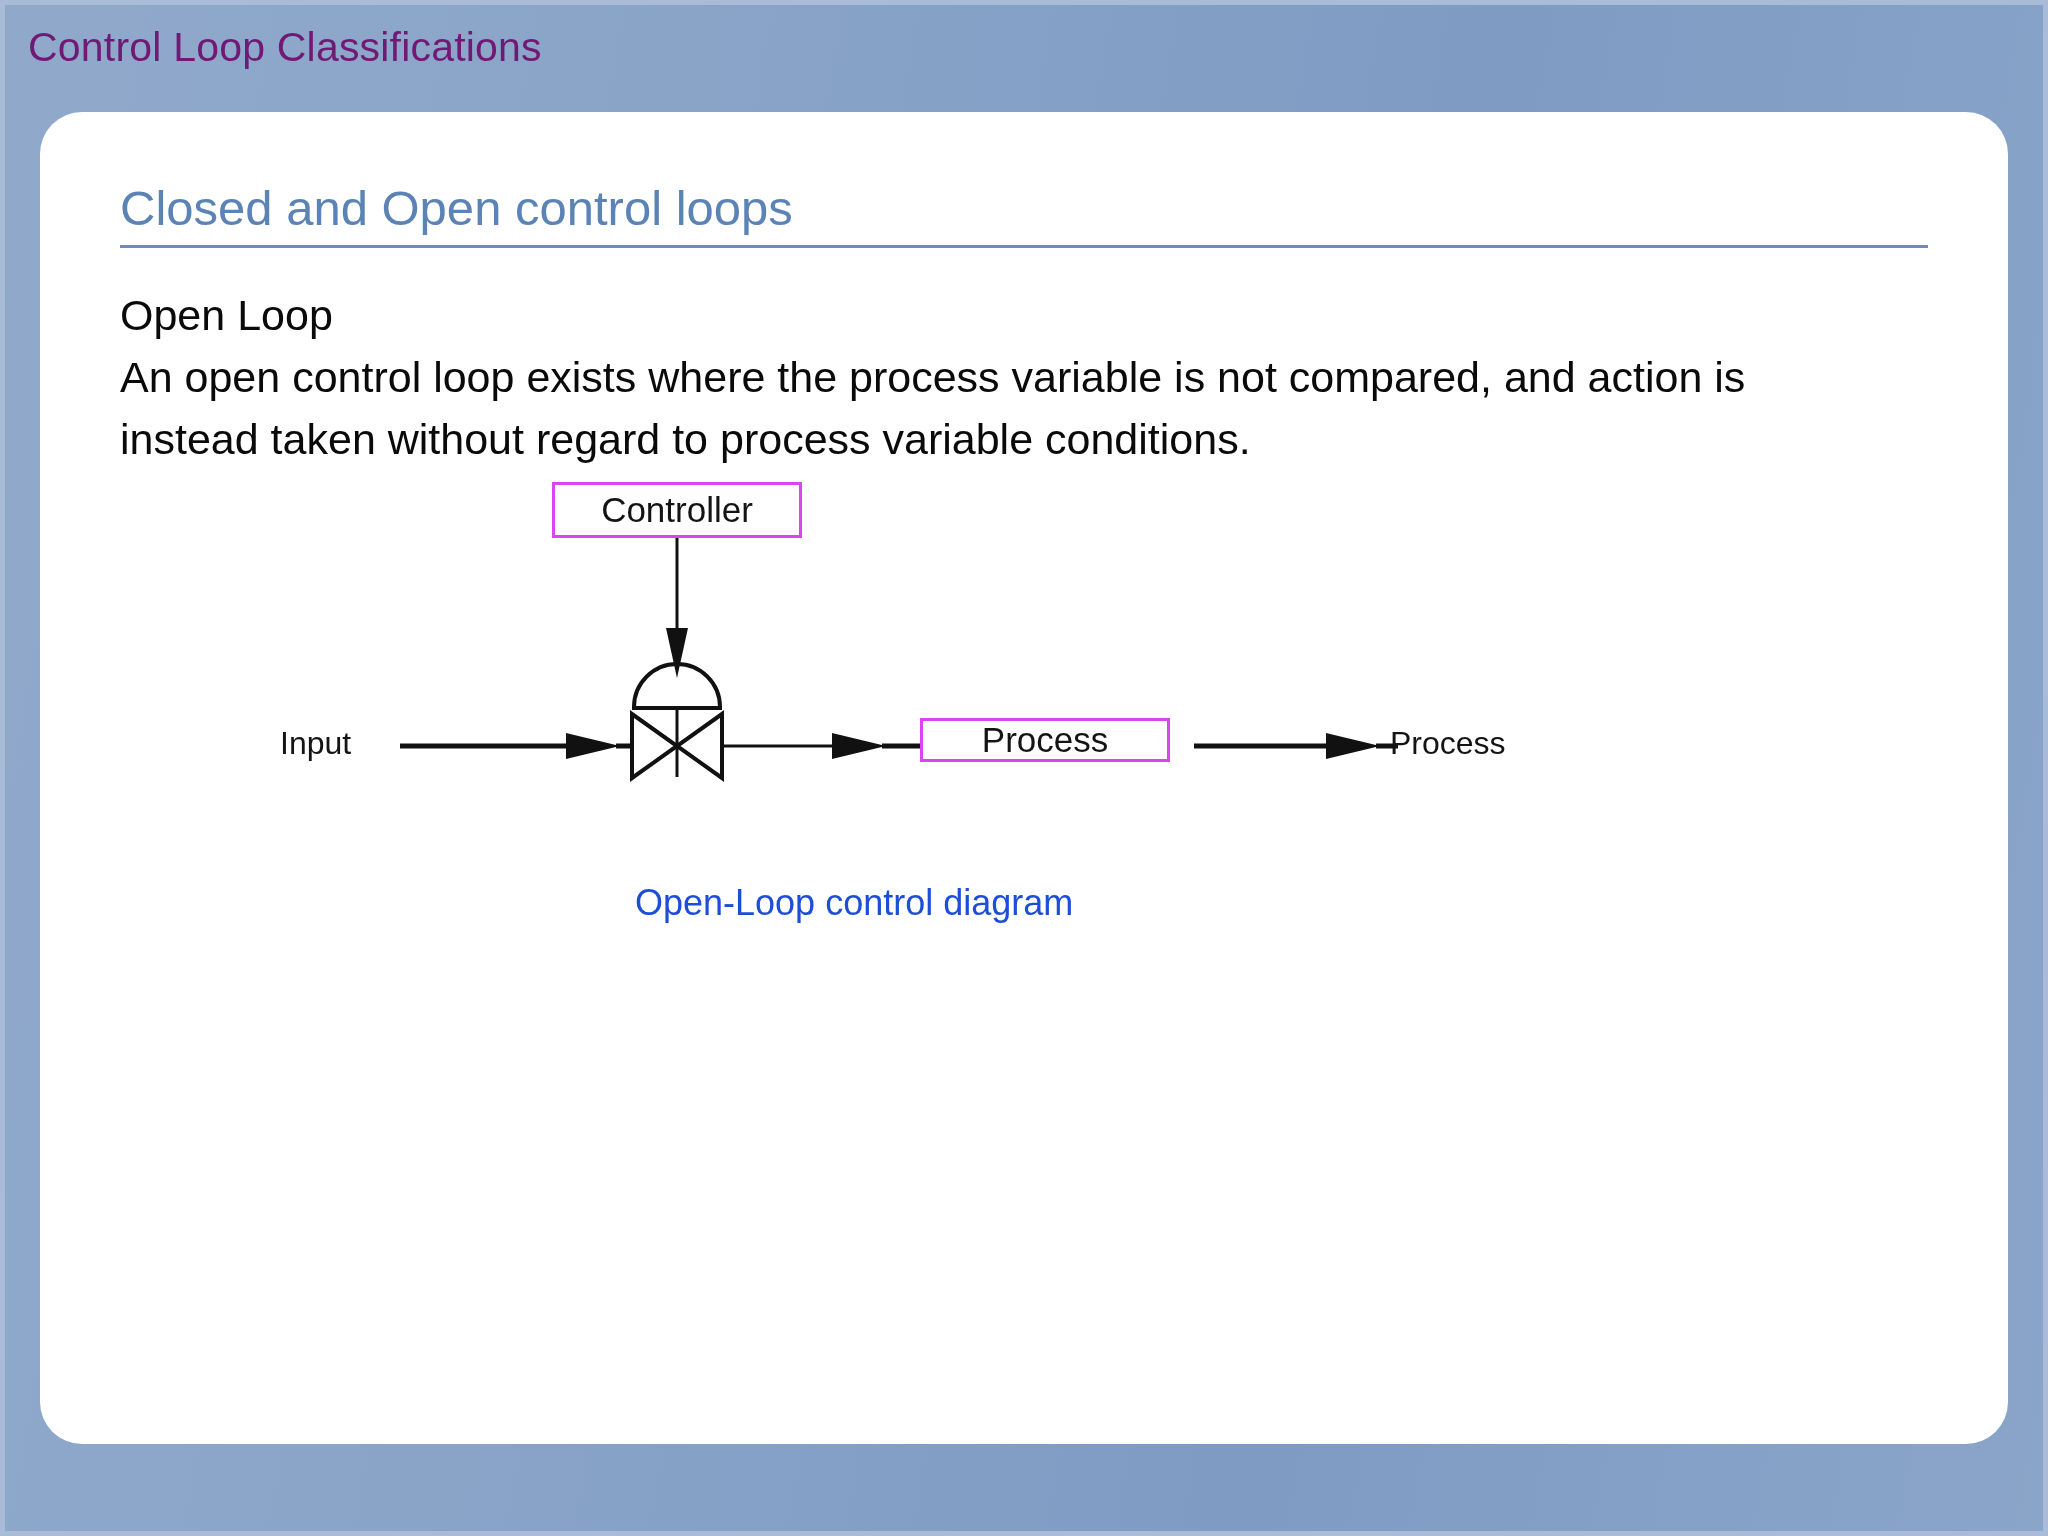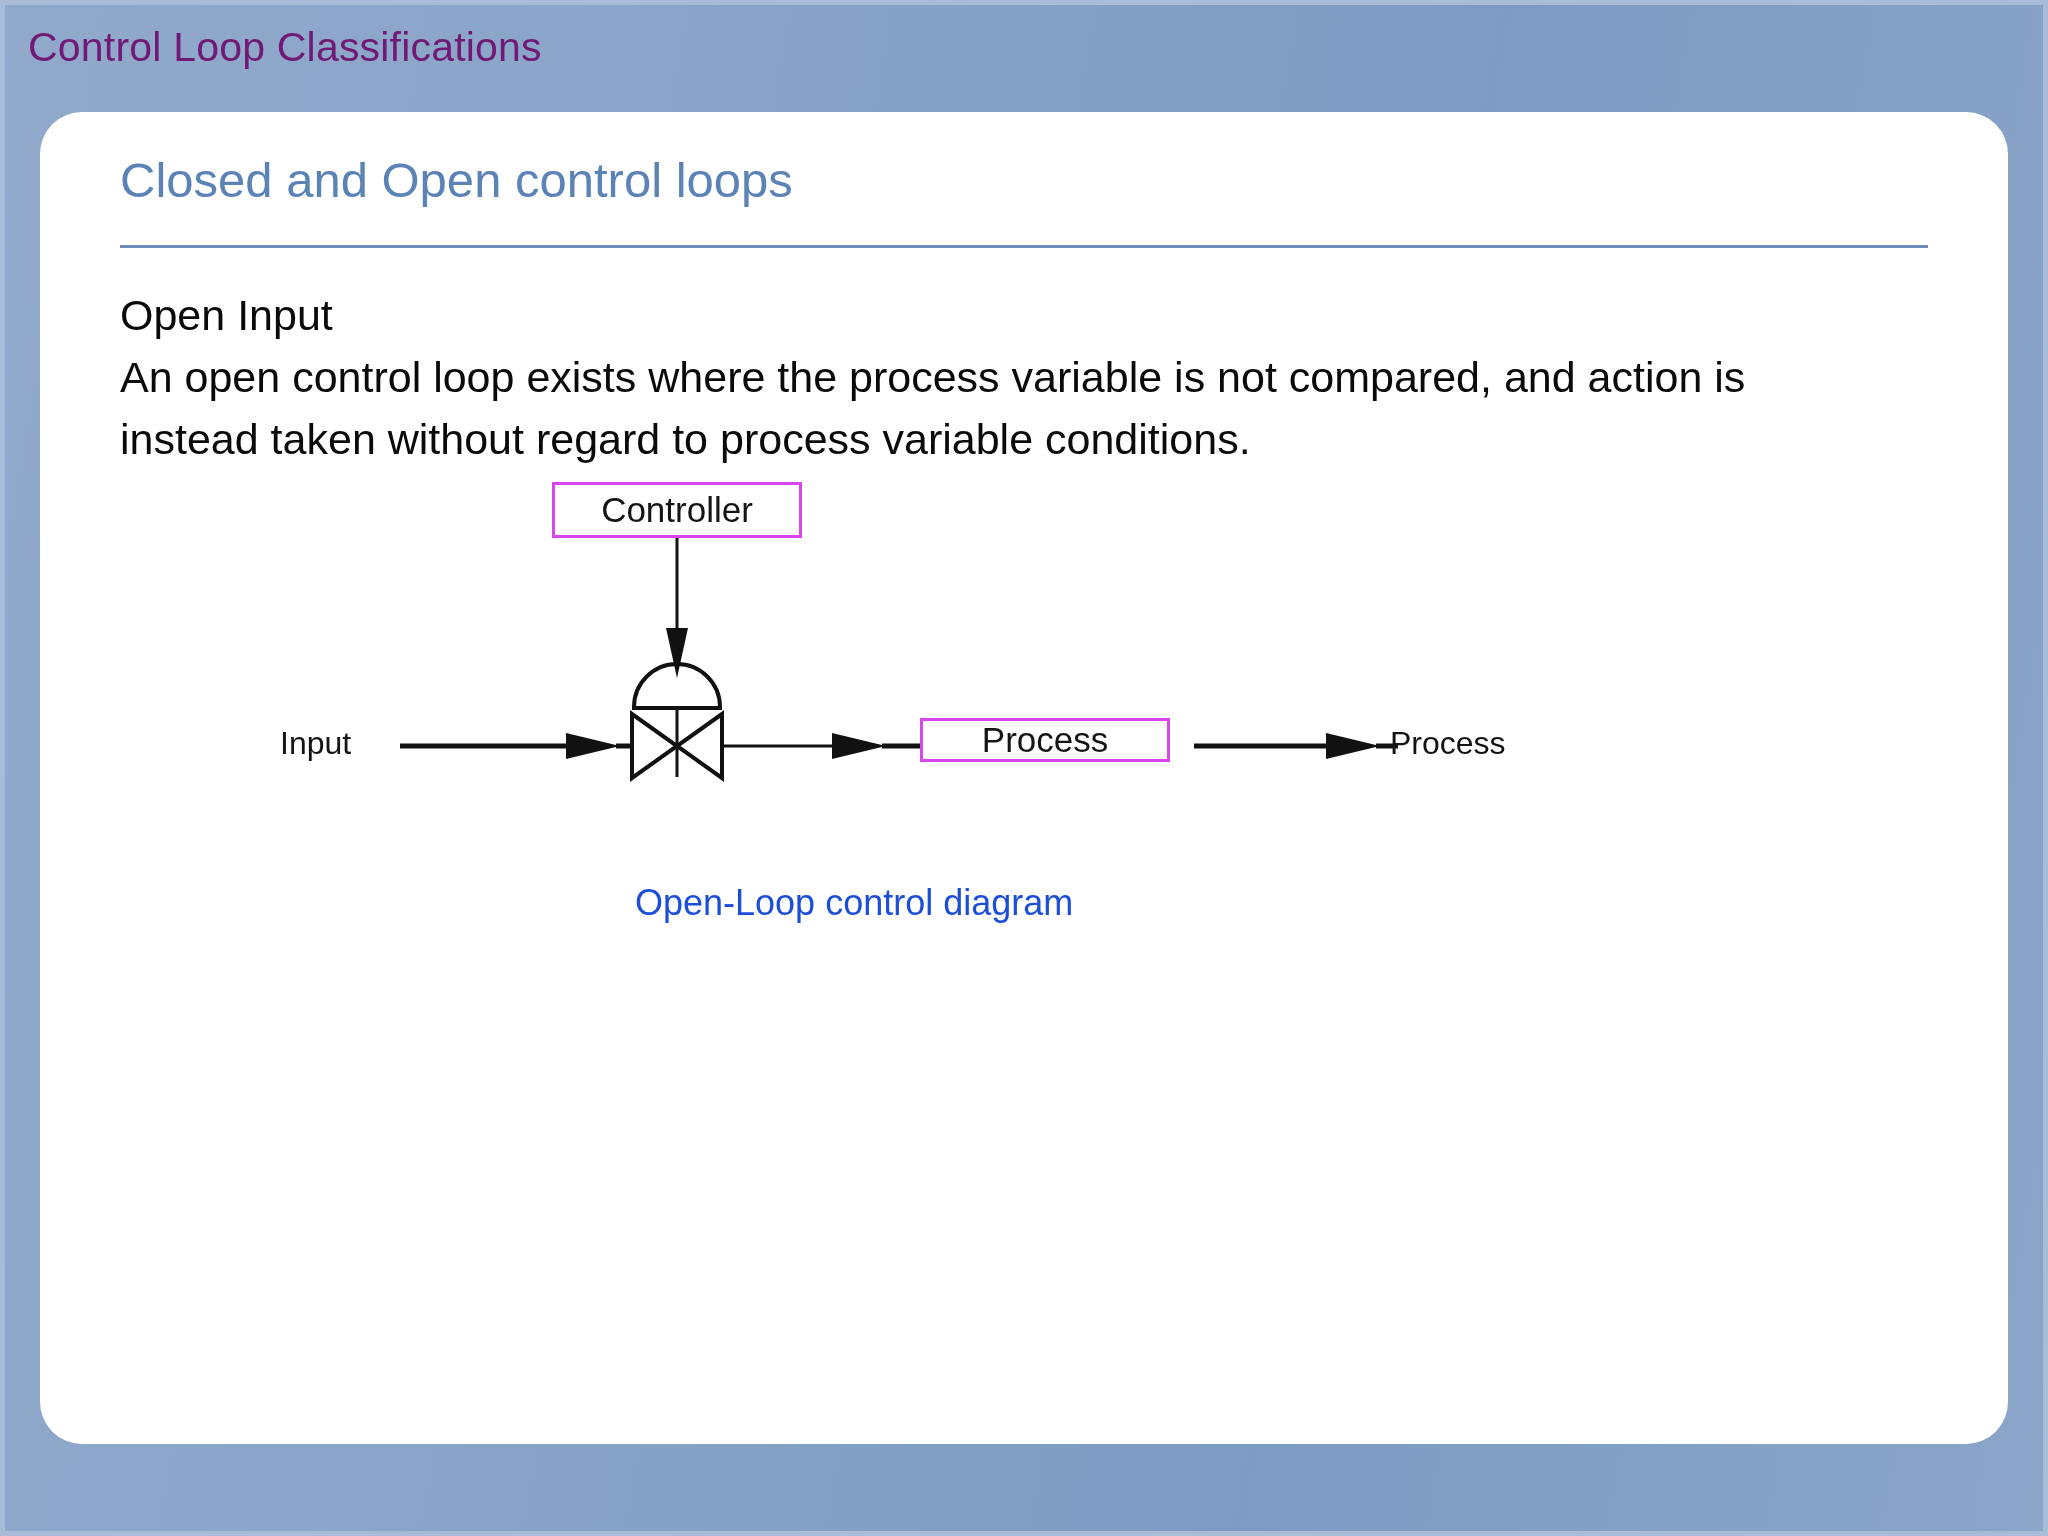--- a/index.html
+++ b/index.html
@@ -48,21 +48,21 @@
     top: 112px;
     width: 1968px;
     height: 1332px;
     background: #ffffff;
     border-radius: 42px;
     box-sizing: border-box;
   }
   .subtitle {
     position: absolute;
     left: 80px;
-    top: 40px;
+    top: 68px;
     font-size: 49px;
     color: #5b83b5;
     white-space: nowrap;
   }
   .divider {
     position: absolute;
     left: 80px;
     top: 133px;
     width: 1808px;
     height: 3px;
@@ -143,21 +143,21 @@
 
   <div class="header-title">Control Loop Classifications</div>
 
   <div id="card">
 
     <div class="subtitle">Closed and Open control loops</div>
 
     <div class="divider"></div>
 
     <div class="body-block">
-      <div class="body-line">Open Input</div>
+      <div class="body-line">Open Loop</div>
       <div class="body-line">An open control loop exists where the process variable is not compared, and action is</div>
       <div class="body-line">instead taken without regard to process variable conditions.</div>
     </div>
 
     <div id="diagram">
 
       <svg width="1280" height="380" viewBox="0 0 1280 380" style="position:absolute; left:0; top:0;">
 
         <line x1="397" y1="56" x2="397" y2="150" stroke="#111111" stroke-width="3"></line>
 

